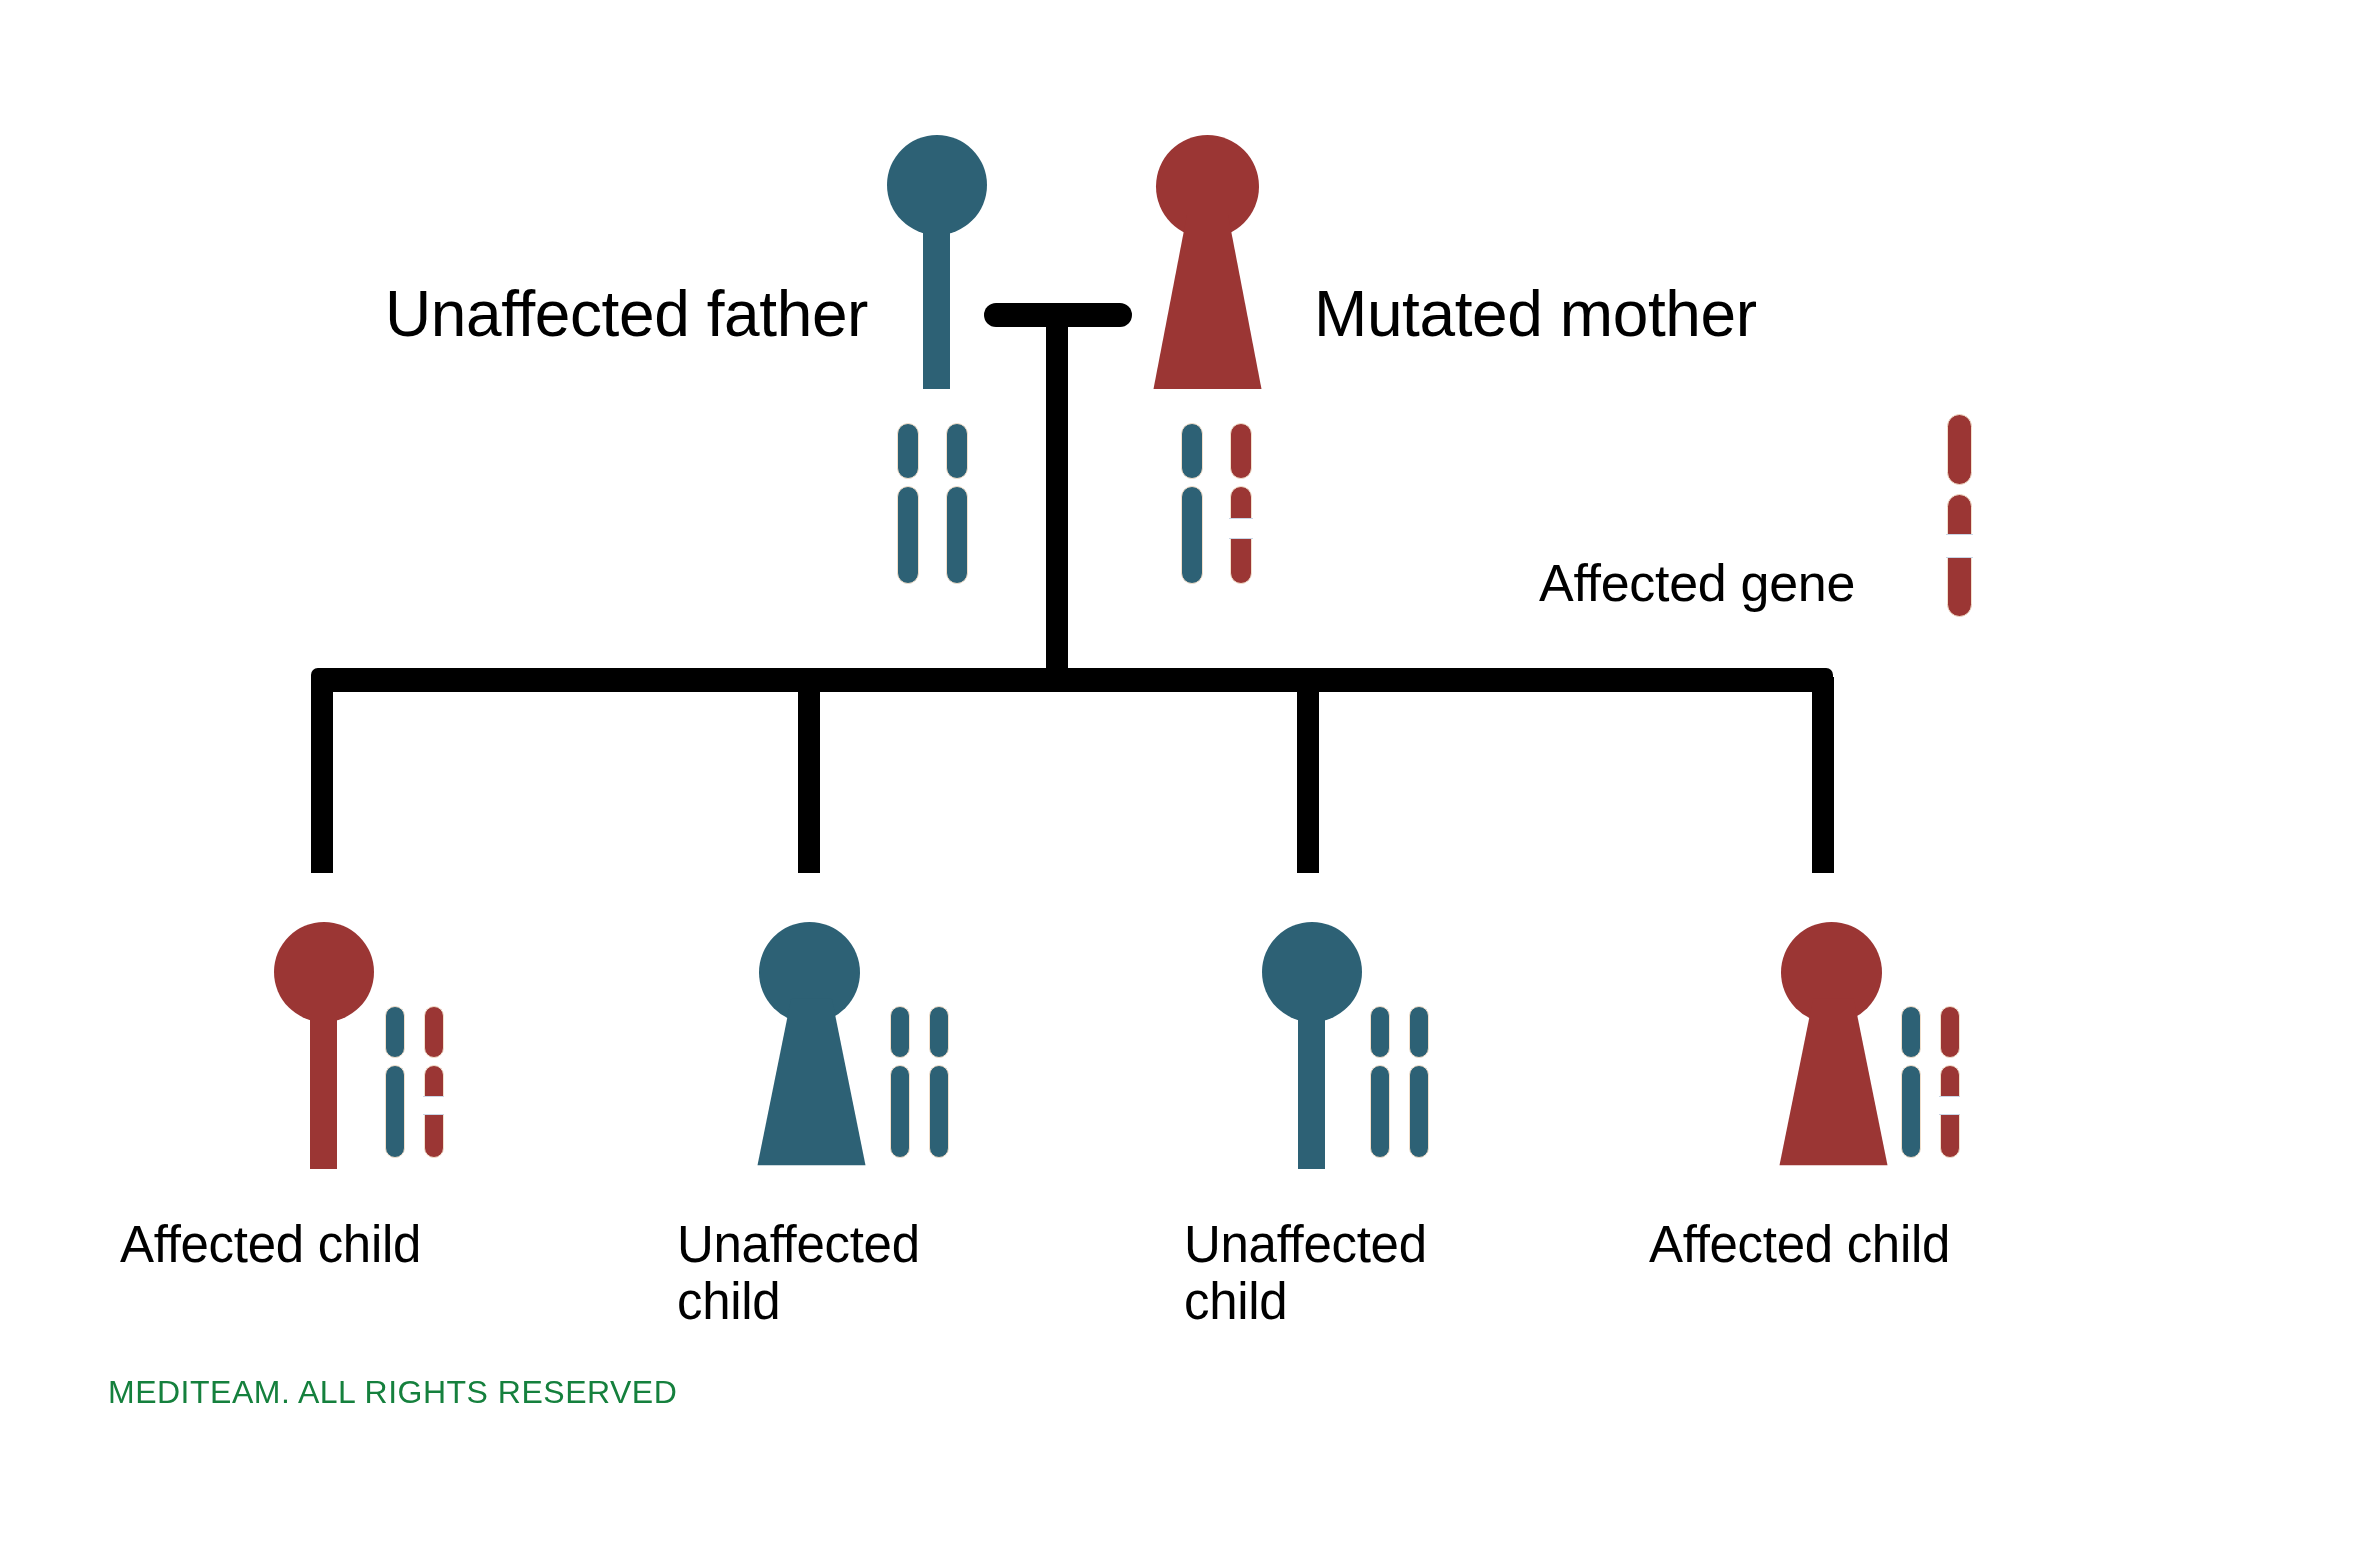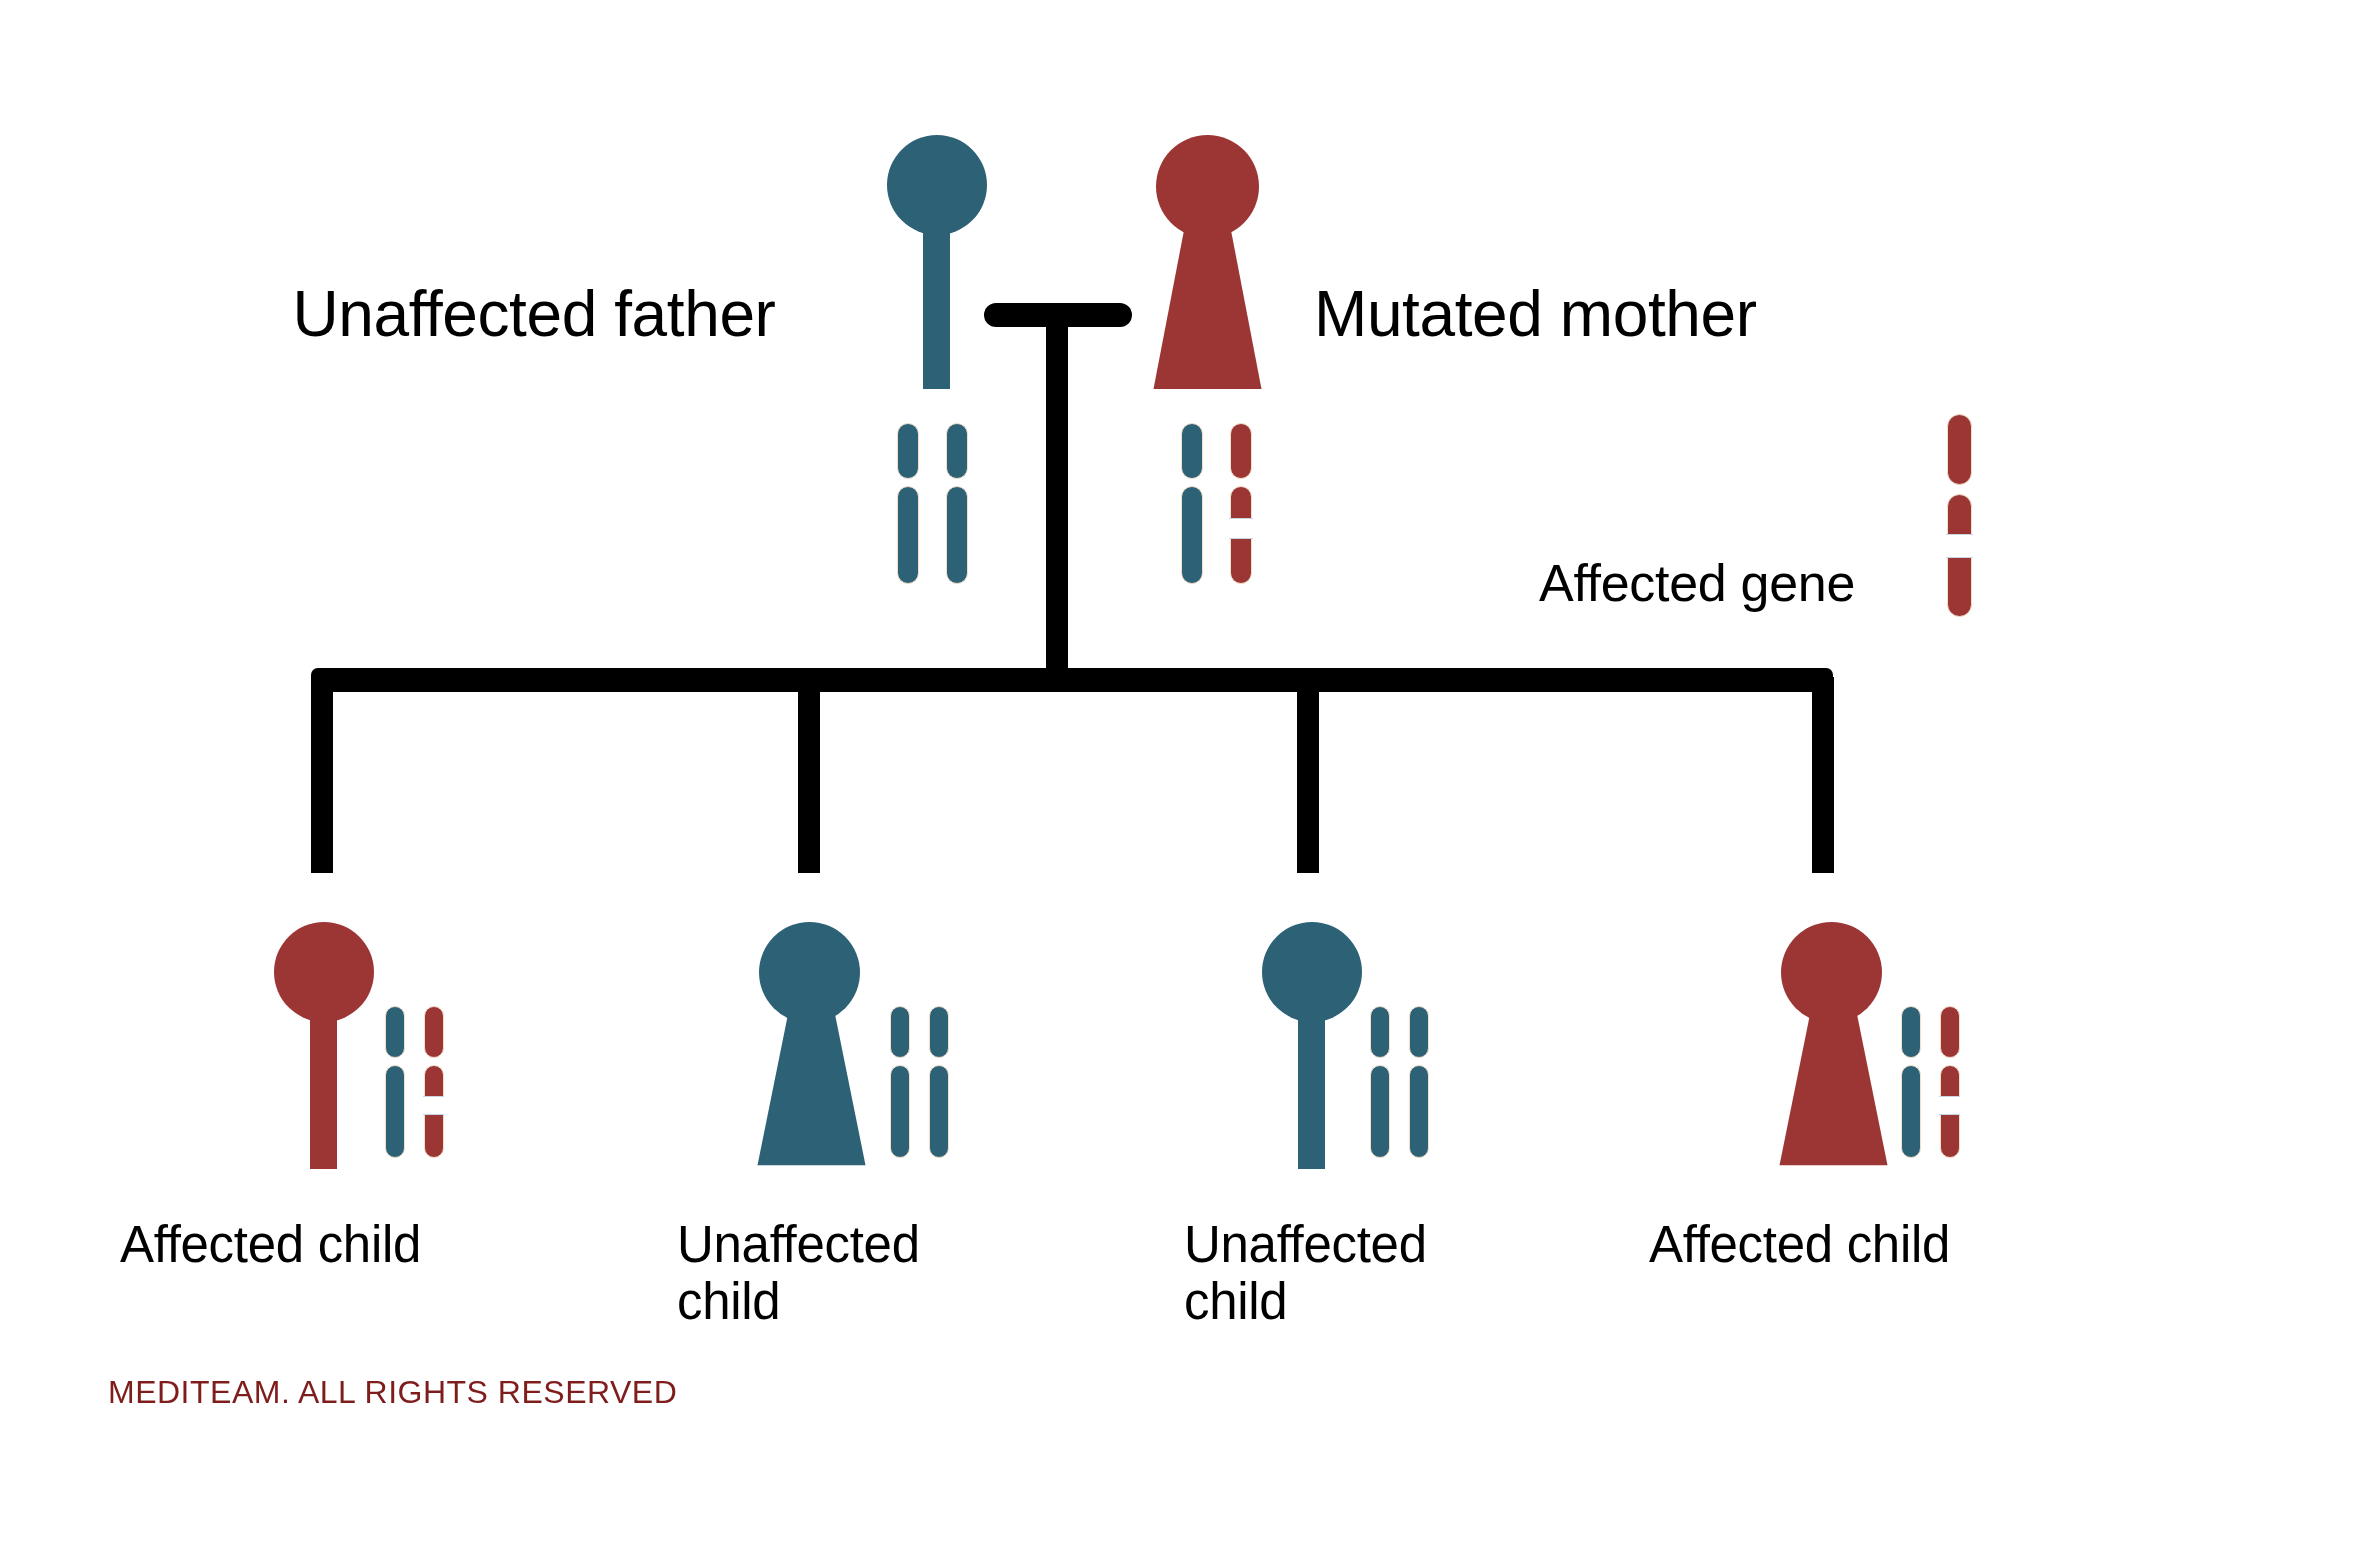--- a/index.html
+++ b/index.html
@@ -70,21 +70,21 @@
     font-weight: 400;
     line-height: 1.12;
     white-space: pre-line;
   }
   .label-parent { font-size: 64px; letter-spacing: -0.4px; }
   .label-gene   { font-size: 52px; letter-spacing: -0.3px; }
   .label-child  { font-size: 51px; letter-spacing: -0.3px; margin-top: 28px; }
 
   .copyright {
     position: absolute;
-    color: #7f1d1d;
+    color: #15803d;
     font-size: 32px;
     letter-spacing: 0.5px;
   }
 </style>
 </head>
 <body>
 
 <div id="stage">
 
   <div class="line-h rounded" style="left:984px; top:303px; width:148px; height:24px;"></div>
@@ -96,21 +96,21 @@
   <div class="line-v" style="left:311px; top:677px; width:22px; height:196px;"></div>
   <div class="line-v" style="left:798px; top:677px; width:22px; height:196px;"></div>
   <div class="line-v" style="left:1297px; top:677px; width:22px; height:196px;"></div>
   <div class="line-v" style="left:1812px; top:677px; width:22px; height:196px;"></div>
 
   <div class="person" style="left:882px; top:135px; width:110px; height:254px;">
     <div class="head" style="width:100px; height:100px; left:5px; top:0; background:#2d6175;"></div>
     <div class="stem" style="left:41px; top:93px; width:27px; height:161px; background:#2d6175;"></div>
   </div>
 
-  <div class="label label-parent" style="left:200px; top:279px; width:668px; text-align:center;">Unaffected father</div>
+  <div class="label label-parent" style="left:200px; top:279px; width:668px; text-align:right;">Unaffected father</div>
 
   <div class="chrom-pair" style="left:897px; top:423px; width:93px; height:161px;">
     <div class="chrom" style="left:0; width:22px; height:161px;">
       <div class="arm arm-short" style="height:56px; background:#2d6175;"></div>
       <div class="arm arm-long" style="height:98px; background:#2d6175;"></div>
     </div>
     <div class="chrom" style="left:49px; width:22px; height:161px;">
       <div class="arm arm-short" style="height:56px; background:#2d6175;"></div>
       <div class="arm arm-long" style="height:98px; background:#2d6175;"></div>
     </div>

